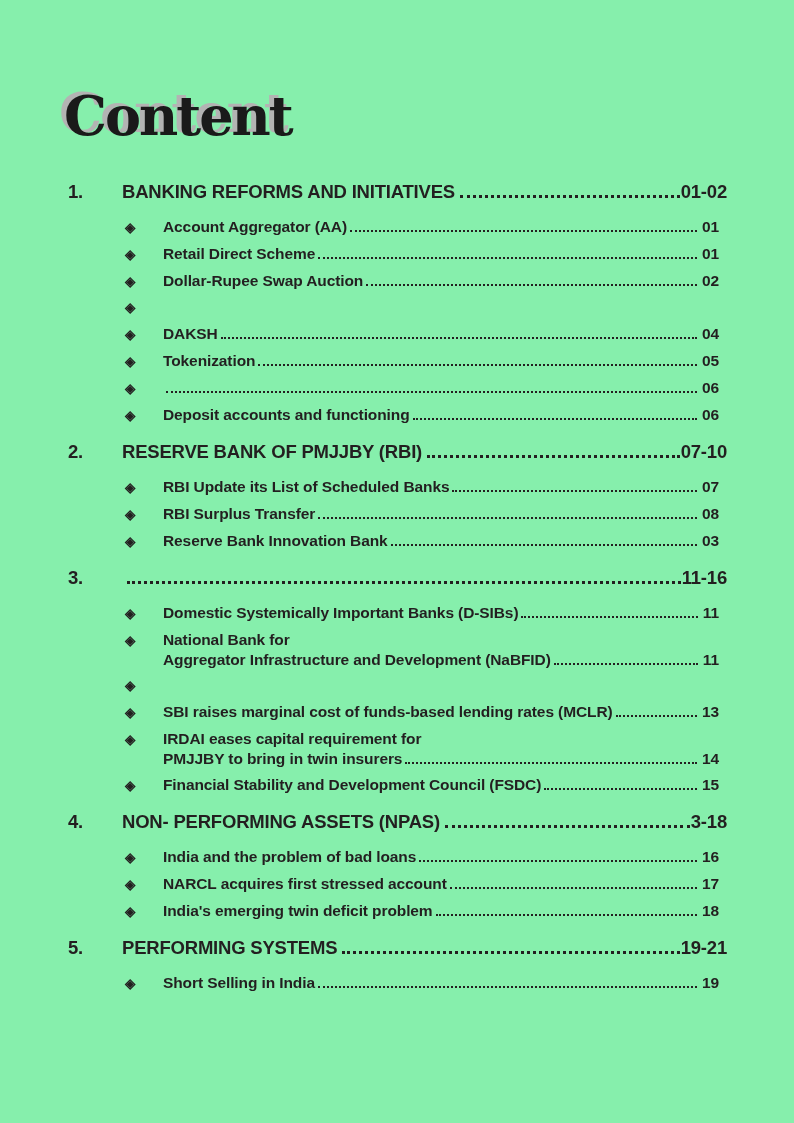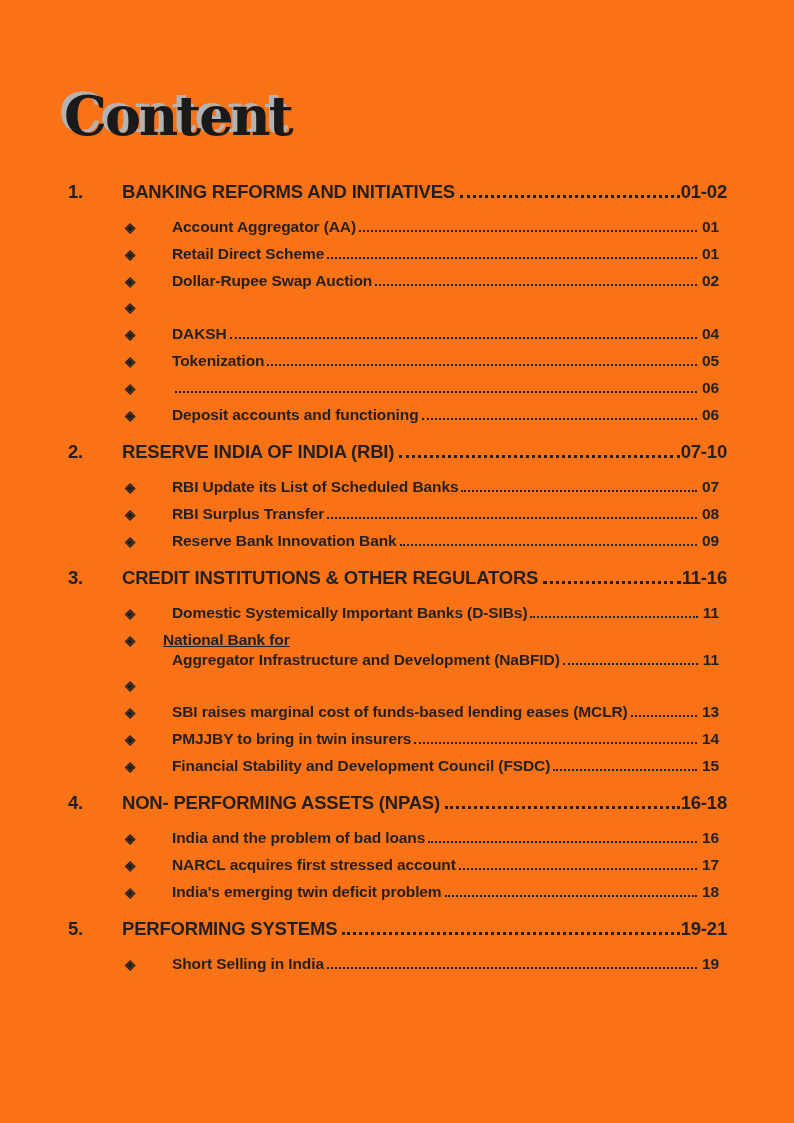--- a/index.html
+++ b/index.html
@@ -4,21 +4,21 @@
 <style>
   html, body {
     margin: 0;
     padding: 0;
     background: #ffffff;
   }
   .page {
     position: relative;
     width: 794px;
     height: 1123px;
-    background: #f97316;
+    background: #86efac;
     overflow: hidden;
     font-family: "Liberation Sans", sans-serif;
     color: #231f20;
   }
   .doc-title {
     margin: 86px 0 0 64px;
     font-family: "DejaVu Serif", serif;
     font-weight: bold;
     font-size: 54px;
     line-height: 60px;
@@ -63,25 +63,24 @@
     margin-bottom: 6px;
     letter-spacing: -0.1px;
   }
   .bullet {
     flex: none;
     width: 38px;
     font-size: 13.5px;
     color: #231f20;
   }
   .item-body { flex: 1 1 auto; min-width: 0; }
-  .item-line { display: block; text-decoration: underline; }
+  .item-line { display: block; }
   .item-last {
     display: flex;
     align-items: baseline;
-    margin-left: 9px;
   }
   .item-text { flex: none; white-space: nowrap; }
   .item-dots {
     flex: 1 1 auto;
     min-width: 12px;
     height: 11px;
     margin: 0 0 0 3px;
     border-bottom: 2px dotted #231f20;
   }
   .item-page { flex: none; margin-left: 5px; }
@@ -168,21 +167,21 @@
               <span class="item-text">Deposit accounts and functioning</span>
               <span class="item-dots"></span>
               <span class="item-page">06</span>
             </div>
           </div>
         </div>
       </div>
       <div class="toc-section">
         <div class="sec-head">
           <span class="sec-num">2.</span>
-          <span class="sec-title">RESERVE INDIA OF INDIA (RBI)</span>
+          <span class="sec-title">RESERVE BANK OF PMJJBY (RBI)</span>
           <span class="sec-dots"></span>
           <span class="sec-pages">07-10</span>
         </div>
         <div class="toc-item">
           <span class="bullet">◈</span>
           <div class="item-body">
             <div class="item-last">
               <span class="item-text">RBI Update its List of Scheduled Banks</span>
               <span class="item-dots"></span>
               <span class="item-page">07</span>
@@ -198,29 +197,28 @@
               <span class="item-page">08</span>
             </div>
           </div>
         </div>
         <div class="toc-item">
           <span class="bullet">◈</span>
           <div class="item-body">
             <div class="item-last">
               <span class="item-text">Reserve Bank Innovation Bank</span>
               <span class="item-dots"></span>
-              <span class="item-page">09</span>
+              <span class="item-page">03</span>
             </div>
           </div>
         </div>
       </div>
       <div class="toc-section">
         <div class="sec-head">
           <span class="sec-num">3.</span>
-          <span class="sec-title">CREDIT INSTITUTIONS &amp; OTHER REGULATORS</span>
           <span class="sec-dots"></span>
           <span class="sec-pages">11-16</span>
         </div>
         <div class="toc-item">
           <span class="bullet">◈</span>
           <div class="item-body">
             <div class="item-last">
               <span class="item-text">Domestic Systemically Important Banks (D-SIBs)</span>
               <span class="item-dots"></span>
               <span class="item-page">11</span>
@@ -238,29 +236,30 @@
             </div>
           </div>
         </div>
         <div class="toc-item">
           <span class="bullet">◈</span>
         </div>
         <div class="toc-item">
           <span class="bullet">◈</span>
           <div class="item-body">
             <div class="item-last">
-              <span class="item-text">SBI raises marginal cost of funds-based lending eases (MCLR)</span>
+              <span class="item-text">SBI raises marginal cost of funds-based lending rates (MCLR)</span>
               <span class="item-dots"></span>
               <span class="item-page">13</span>
             </div>
           </div>
         </div>
         <div class="toc-item">
           <span class="bullet">◈</span>
           <div class="item-body">
+            <span class="item-line">IRDAI eases capital requirement for</span>
             <div class="item-last">
               <span class="item-text">PMJJBY to bring in twin insurers</span>
               <span class="item-dots"></span>
               <span class="item-page">14</span>
             </div>
           </div>
         </div>
         <div class="toc-item">
           <span class="bullet">◈</span>
           <div class="item-body">
@@ -270,21 +269,21 @@
               <span class="item-page">15</span>
             </div>
           </div>
         </div>
       </div>
       <div class="toc-section">
         <div class="sec-head">
           <span class="sec-num">4.</span>
           <span class="sec-title">NON- PERFORMING ASSETS (NPAS)</span>
           <span class="sec-dots"></span>
-          <span class="sec-pages">16-18</span>
+          <span class="sec-pages">3-18</span>
         </div>
         <div class="toc-item">
           <span class="bullet">◈</span>
           <div class="item-body">
             <div class="item-last">
               <span class="item-text">India and the problem of bad loans</span>
               <span class="item-dots"></span>
               <span class="item-page">16</span>
             </div>
           </div>

